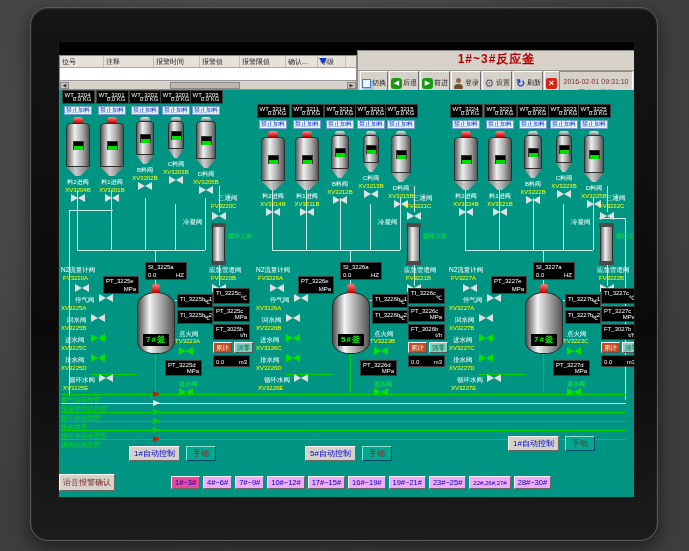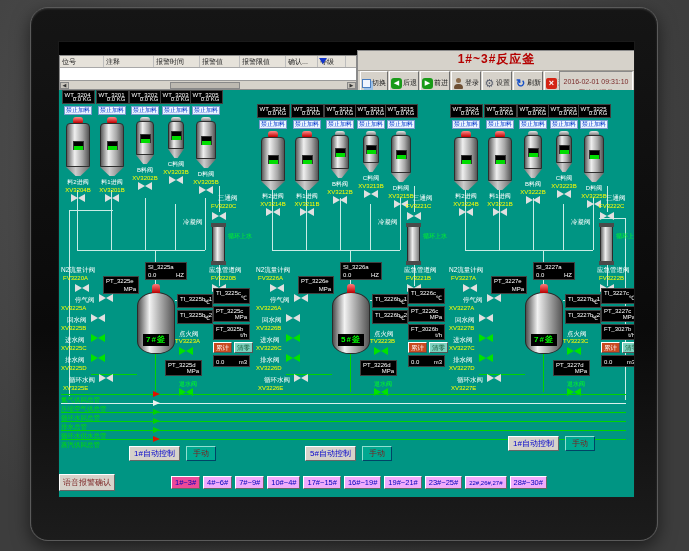--- a/index.html
+++ b/index.html
@@ -766,21 +766,21 @@
               <button class="manbtn">手动</button>
             </div>
           </div>
 
         <button class="voice">语音报警确认</button>
         <div class="ranges">
 
         <button class="rbtn active">1#~3#</button>
             <button class="rbtn">4#~6#</button>
             <button class="rbtn">7#~9#</button>
-            <button class="rbtn">10#~4#</button>
+            <button class="rbtn">10#~12#</button>
             <button class="rbtn">17#~15#</button>
             <button class="rbtn">16#~19#</button>
             <button class="rbtn">19#~21#</button>
             <button class="rbtn">23#~25#</button>
             <button class="rbtn small">22#,26#,27#</button>
             <button class="rbtn">28#~30#</button>
           </div>
 
       </div>
     </div>

